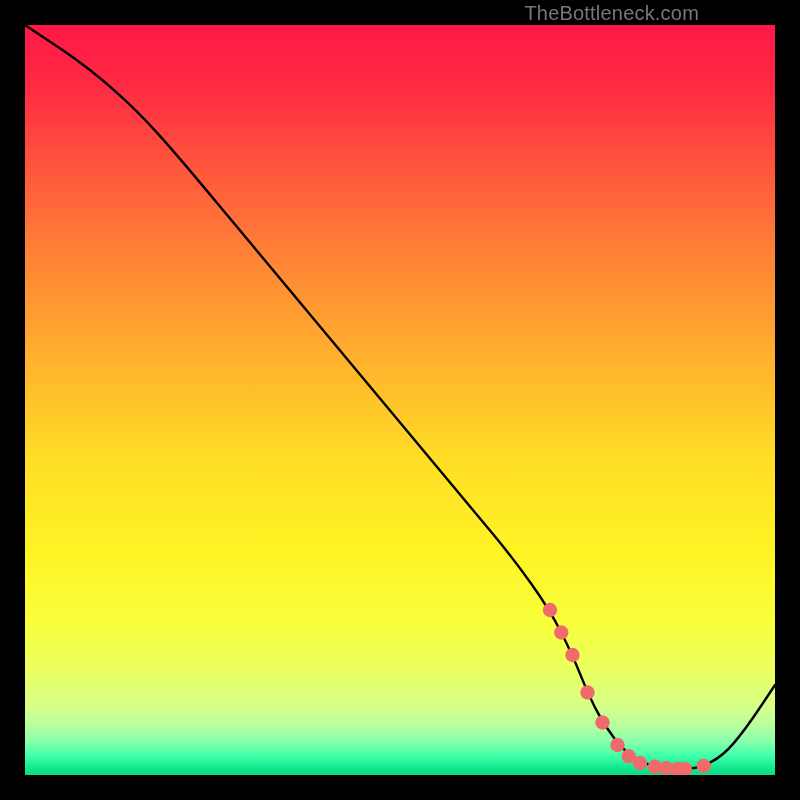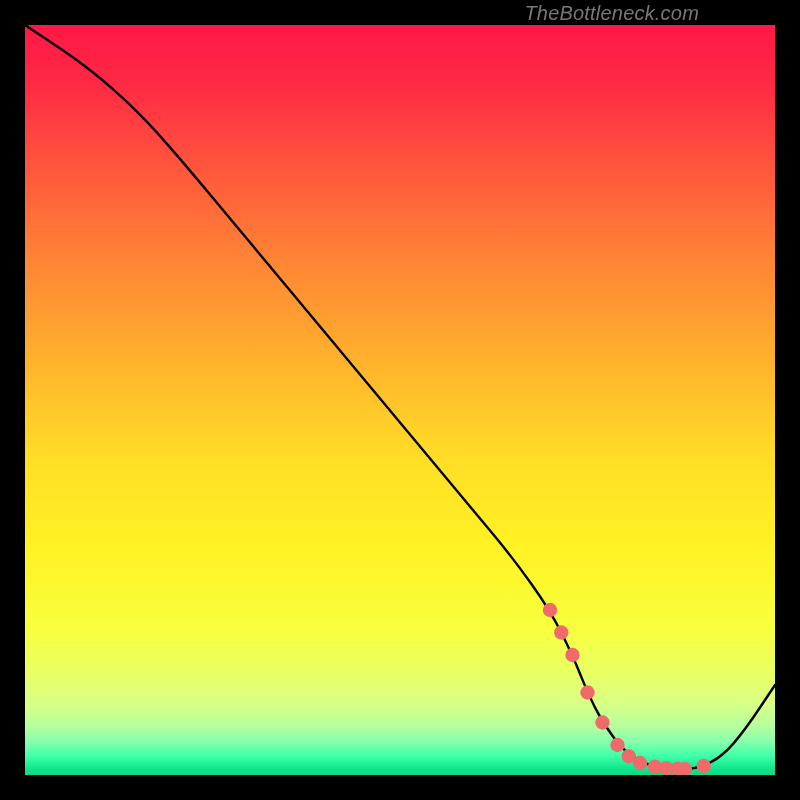--- a/index.html
+++ b/index.html
@@ -9,21 +9,20 @@
     height: 800px;
     background: #000;
     overflow: hidden;
     font-family: Arial, Helvetica, sans-serif;
   }
   .frame {
     position: relative;
     width: 711px;
     height: 800px;
     background: #000;
-    font-style: italic;
   }
   .watermark {
     position: absolute;
     top: 2px;
     right: 12px;
     color: #777;
     font-size: 20px;
     font-weight: 500;
     letter-spacing: 0.2px;
     user-select: none;

